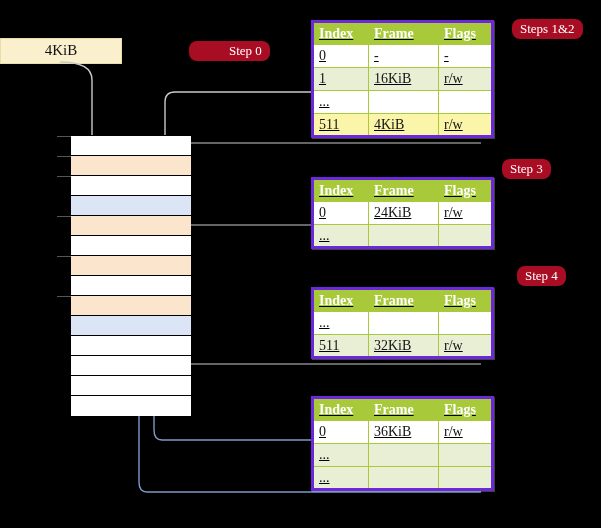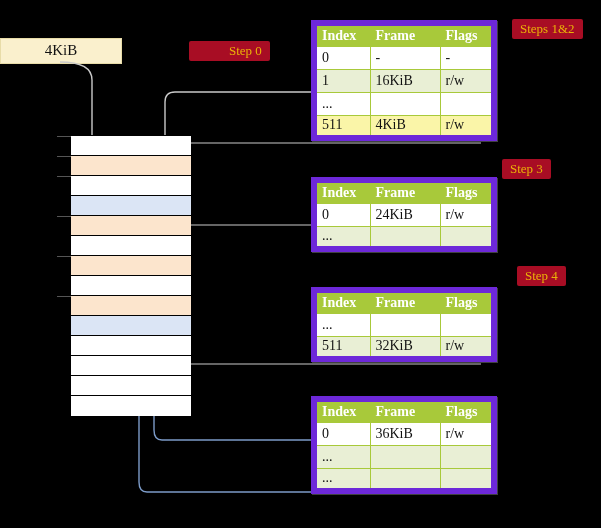--- a/index.html
+++ b/index.html
@@ -1,43 +1,43 @@
 <!DOCTYPE html>
 <html><head>
 <meta charset="utf-8">
 <style>
   html,body{margin:0;padding:0;background:#000;}
   body{width:601px;height:528px;position:relative;overflow:hidden;
        font-family:"Liberation Serif","DejaVu Serif",serif;}
   .stage{position:absolute;left:0;top:0;width:601px;height:528px;}
 
   
-  .badge{position:absolute;background:#A80D24;color:#eab308;
+  .badge{position:absolute;background:#A80D24;color:#ffffff;
          font-family:"Liberation Serif","DejaVu Serif",serif;
          font-size:13px;line-height:18px;padding:1px 8px;
-         border-radius:2px;white-space:nowrap;
+         border-radius:8px;white-space:nowrap;
          box-shadow:0 1px 0 rgba(0,0,0,.5);}
 
   
   .srcbox{position:absolute;background:#FAF0CD;border:1px solid #E8DCA8;
           color:#111;font-size:15px;text-align:center;
           line-height:22px;}
 
   
   .memcol{position:absolute;left:70px;top:135px;width:120px;height:280px;
           border:1px solid #000;box-sizing:border-box;background:#fff;}
   .memrow{position:absolute;left:0;width:120px;height:20px;
           border-bottom:1px solid #000;box-sizing:border-box;}
   .memrow.last{border-bottom:none;}
   .tick{position:absolute;width:14px;height:0;border-top:1px solid #555;}
 
   
   .ptable{position:absolute;border-collapse:collapse;
-          background:#e5e5e5;border:6px solid #6d28d9;
-          box-shadow:1px 1px 0 rgba(255,255,255,.25);}
+          background:#e5e5e5;border:3px solid #6d28d9;
+          box-shadow:1px 1px 0 rgba(255,255,255,.25);text-decoration:underline;}
   .ptable td,.ptable th{border:1px solid #A8C93A;padding:1px 5px;
           font-size:14px;color:#111;text-align:left;
           font-family:"Liberation Serif","DejaVu Serif",serif;
           height:23px;box-sizing:border-box;white-space:nowrap;}
   .ptable th{background:#A8C93A;color:#fff;font-weight:bold;
           border:1px solid #A8C93A;}
   .ptable tr.alt td{background:#E9EFD5;}
   .ptable tr.plain td{background:#fff;}
   .ptable td.hl, .ptable tr.hl td{background:#FAF5A8;}
   .c-index{width:56px;}

